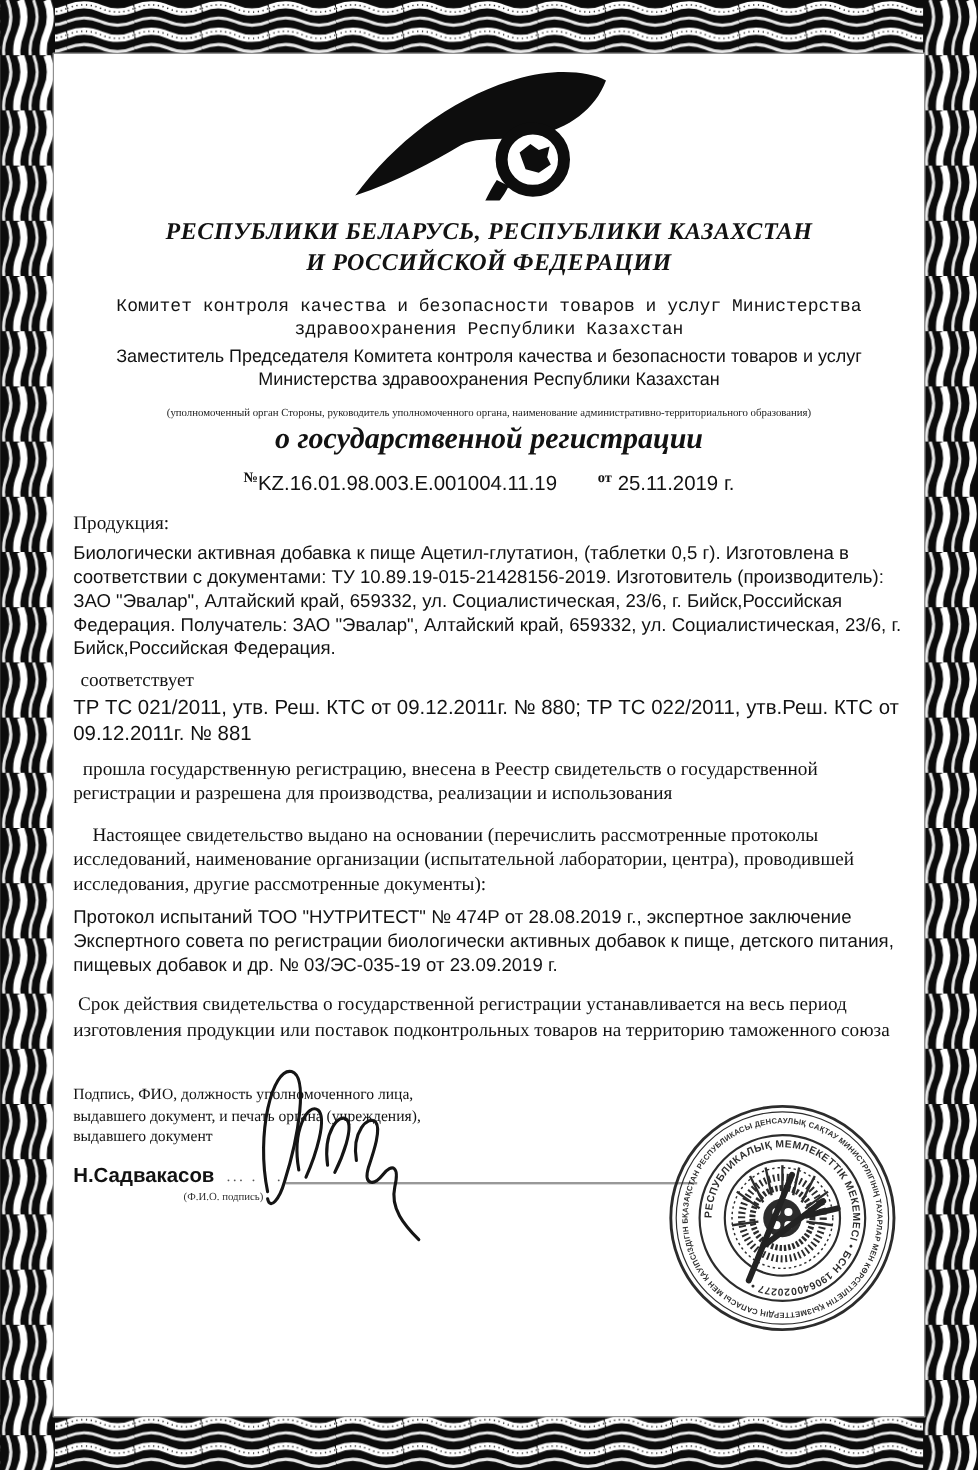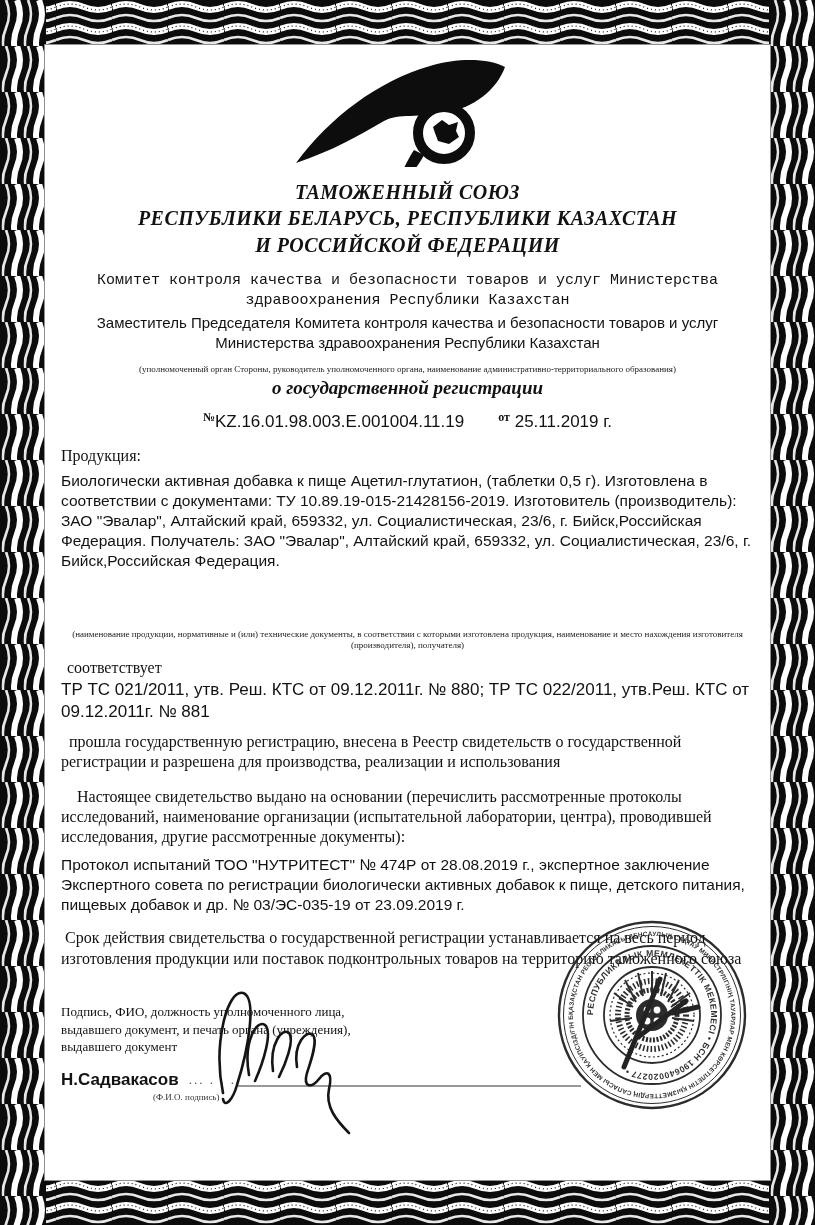--- a/index.html
+++ b/index.html
@@ -23,21 +23,21 @@
   .center{text-align:center;}
   .logo-wrap{text-align:center;margin-top:6px;}
   .union-header{
     margin-top:8px;font-weight:bold;font-style:italic;
     font-size:20px;line-height:1.32;letter-spacing:.5px;
   }
   .authority{font-family:Liberation Mono, monospace;font-size:15px;line-height:1.3;margin-top:13px;}
   .authority2{font-family:"Liberation Sans",sans-serif;font-size:15px;line-height:1.3;margin-top:3px;}
   .fineprint{font-size:9px;color:#222;margin-top:12px;line-height:1.25;}
   .doc-title{font-size:35px;font-weight:bold;font-style:italic;margin-top:5px;letter-spacing:1px;line-height:1;}
-  .doc-subtitle{font-size:19px;font-weight:bold;font-style:italic;margin-top:3px;line-height:1;}
+  .doc-subtitle{font-size:25px;font-weight:bold;font-style:italic;margin-top:3px;line-height:1;}
   .number-line{margin-top:15px;font-family:"Liberation Sans",sans-serif;font-size:17px;}
   .number-line .sup{font-size:12px;vertical-align:top;position:relative;top:-2px;font-family:"Liberation Serif",serif;font-weight:bold;}
   .number-line .gap{display:inline-block;width:34px;}
   .label-serif{font-size:16px;margin-top:15px;}
   .para-sans{font-family:"Liberation Sans",sans-serif;font-size:15.5px;line-height:1.28;margin-top:6px;}
   .note2{margin-top:58px;}
   .conform{font-size:16px;margin-top:8px;padding-left:6px;}
   .trts{font-family:Liberation Sans, sans-serif;font-size:17px;line-height:1.28;margin-top:2px;}
   .passed{font-size:16px;line-height:1.28;margin-top:9px;text-indent:8px;}
   .sale{font-family:"Liberation Sans",sans-serif;font-size:15.5px;line-height:1.3;margin-top:7px;}
@@ -99,40 +99,38 @@
                    C204,36 182,52 154,58 C128,63 106,58 92,66
                    C68,80 40,96 4,108 Z"></path>
           <path d="M132,100 C124,116 112,126 104,130 C111,115 116,104 122,95 Z"></path>
         </g>
         <circle cx="152" cy="78" r="26" fill="#ffffff" stroke="#0d0d0d" stroke-width="10"></circle>
         <path d="M141,72 l9,-7 l7,5 l9,-3 l-2,9 l3,6 l-10,7 l-11,-3 l-3,-8 z" fill="#0d0d0d"></path>
       </svg>
     </div>
 
     <div class="union-header center">
-      <div>ТАМОЖЕННЫЙ СОЮЗ</div>
       <div>РЕСПУБЛИКИ БЕЛАРУСЬ, РЕСПУБЛИКИ КАЗАХСТАН</div>
       <div>И РОССИЙСКОЙ ФЕДЕРАЦИИ</div>
     </div>
 
     <div class="authority center">Комитет контроля качества и безопасности товаров и услуг Министерства здравоохранения Республики Казахстан</div>
     <div class="authority2 center">Заместитель Председателя Комитета контроля качества и безопасности товаров и услуг Министерства здравоохранения Республики Казахстан</div>
 
     <div class="fineprint center">(уполномоченный орган Стороны, руководитель уполномоченного органа, наименование административно-территориального образования)</div>
 
     <div class="doc-subtitle center">о государственной регистрации</div>
 
     <div class="number-line center">
       <span class="sup">№</span><span>KZ.16.01.98.003.E.001004.11.19</span><span class="gap"></span><span class="sup">от</span> <span>25.11.2019 г.</span>
     </div>
 
     <div class="label-serif">Продукция:</div>
     <div class="para-sans">Биологически активная добавка к пище Ацетил-глутатион, (таблетки 0,5 г). Изготовлена в соответствии с документами: ТУ 10.89.19-015-21428156-2019. Изготовитель (производитель): ЗАО "Эвалар", Алтайский край, 659332, ул. Социалистическая, 23/6, г. Бийск,Российская Федерация.  Получатель: ЗАО "Эвалар", Алтайский край, 659332, ул. Социалистическая, 23/6, г. Бийск,Российская Федерация.</div>
 
-    <div class="fineprint center note2">(наименование продукции, нормативные и (или) технические документы, в соответствии с которыми изготовлена продукция, наименование и место нахождения изготовителя (производителя), получателя)</div>
 
     <div class="conform">соответствует</div>
     <div class="trts">ТР ТС 021/2011, утв. Реш. КТС от 09.12.2011г. № 880; ТР ТС 022/2011, утв.Реш. КТС от 09.12.2011г. № 881</div>
     <div class="passed">прошла государственную регистрацию, внесена в Реестр свидетельств о государственной регистрации и разрешена для производства, реализации и использования</div>
 
     <div class="basis-intro">Настоящее свидетельство выдано на основании (перечислить рассмотренные протоколы исследований, наименование организации  (испытательной лаборатории, центра), проводившей исследования, другие рассмотренные документы):</div>
     <div class="basis-docs">Протокол испытаний ТОО "НУТРИТЕСТ" № 474Р от 28.08.2019 г., экспертное заключение Экспертного совета по регистрации биологически активных добавок к пище, детского питания, пищевых добавок и др. № 03/ЭС-035-19 от 23.09.2019 г.</div>
 
     <div class="validity">Срок действия свидетельства о государственной регистрации устанавливается на весь период изготовления продукции или поставок подконтрольных товаров на территорию таможенного союза</div>
 

